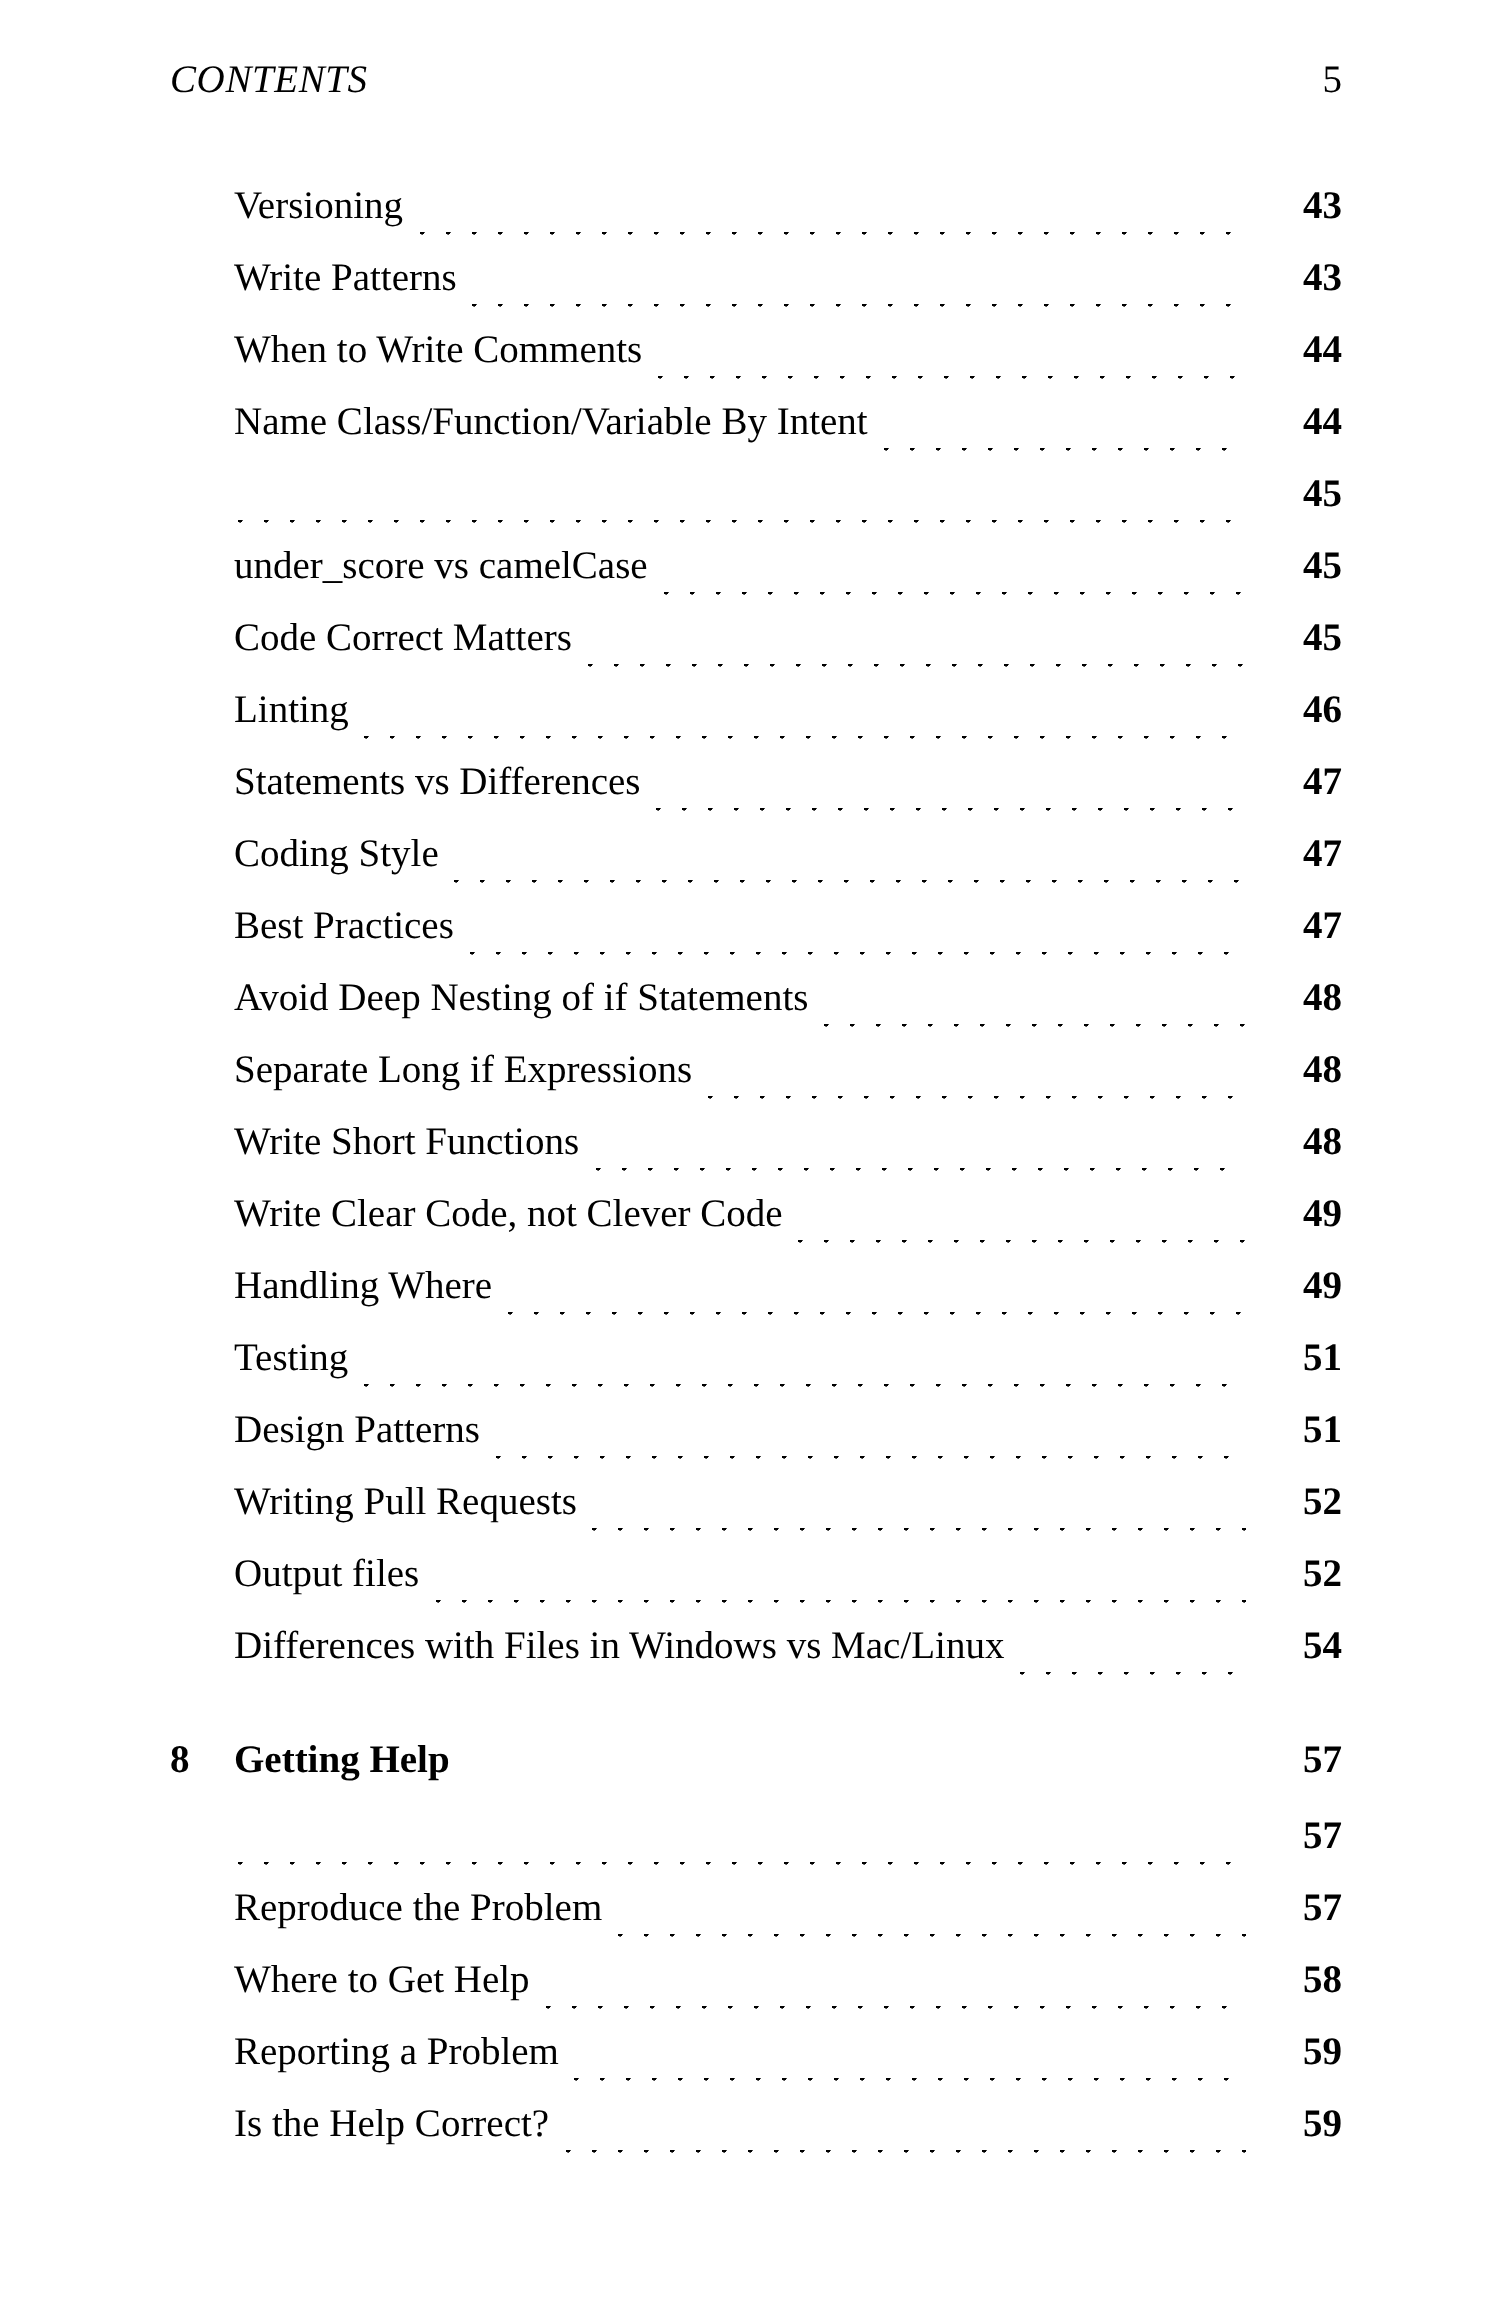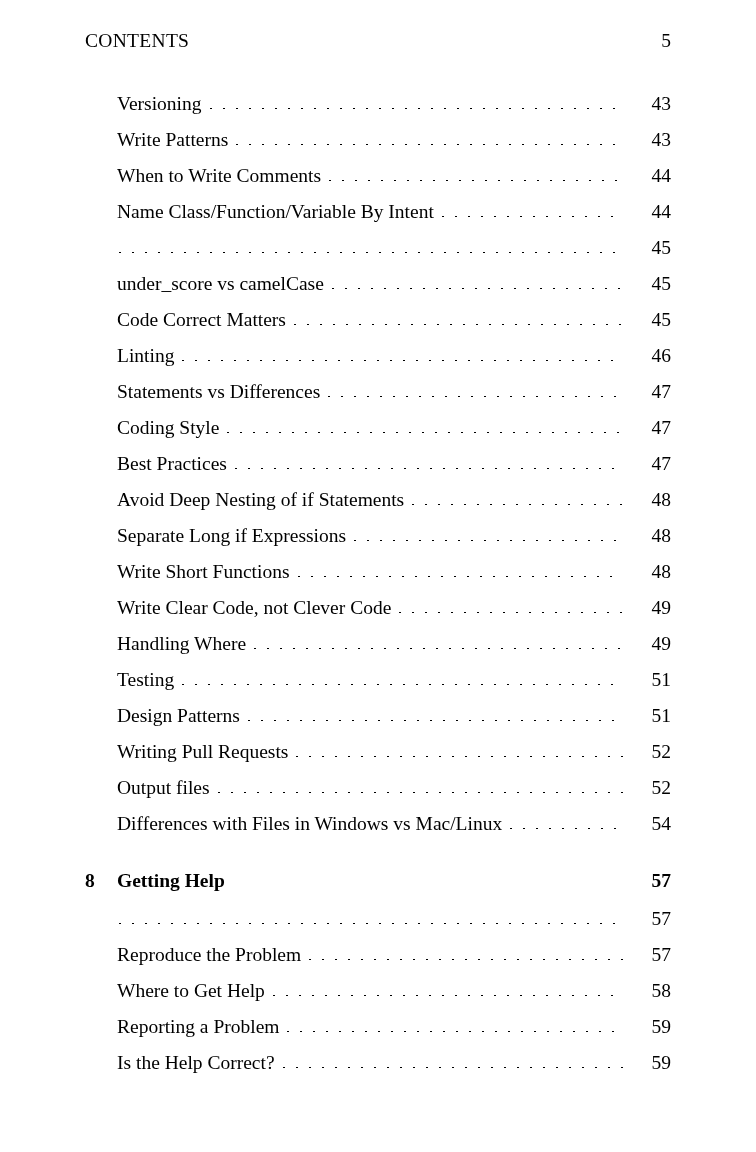--- a/index.html
+++ b/index.html
@@ -29,40 +29,41 @@
     position: absolute;
     left: 85px;
     top: 30px;
     width: 586px;
     display: flex;
     align-items: baseline;
     justify-content: space-between;
     font-size: 19.5px;
   }
   .page-header .header-title {
+    font-style: italic;
     letter-spacing: 0.3px;
     font-size: 19.5px;
   }
   .page-header .header-folio {
     font-style: normal;
     font-size: 19.5px;
   }
 
   
   .toc {
     position: absolute;
     left: 85px;
     top: 86px;
     width: 586px;
   }
 
   .toc-row {
     position: relative;
     display: flex;
-    align-items: center;
+    align-items: flex-end;
     height: 36px;
     font-size: 19.5px;
     line-height: 36px;
     white-space: nowrap;
   }
 
   
   .toc-row.level-chapter {
     font-weight: bold;
     margin-top: 21px;
@@ -103,20 +104,21 @@
     background-size: 13px 3px;
     background-repeat: repeat-x;
     background-position: left bottom;
   }
 
   .toc-folio {
     flex: 0 0 46px;
     width: 46px;
     text-align: right;
     font-size: 19.5px;
+    font-weight: bold;
   }
   .toc-row.level-chapter .toc-folio {
     font-weight: bold;
   }
 </style>
 </head>
 <body>
 
 <div class="page">
 

